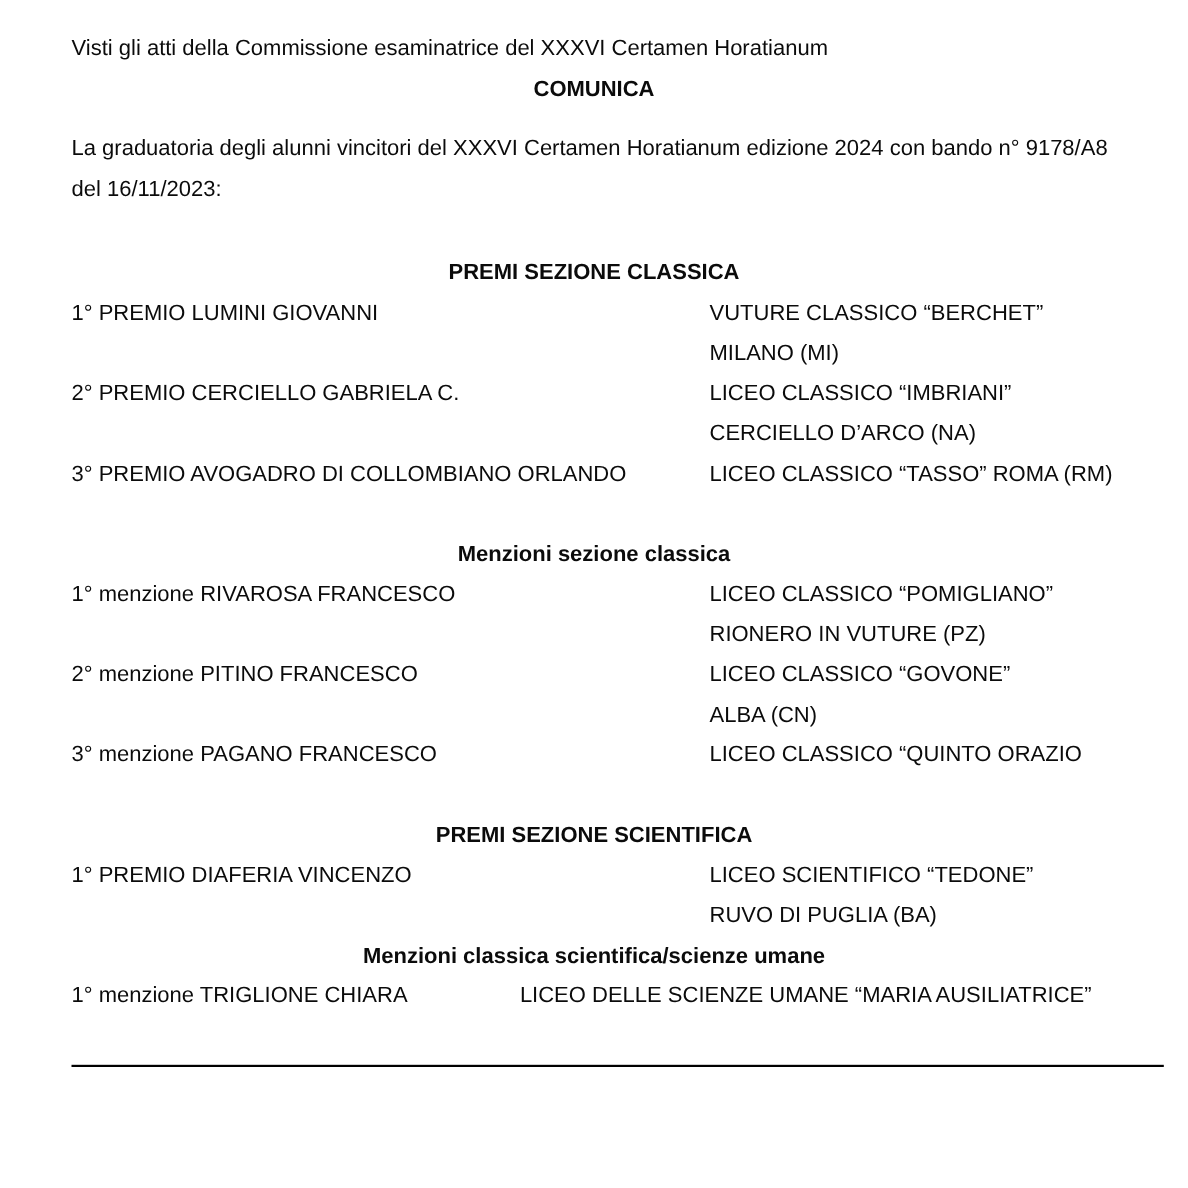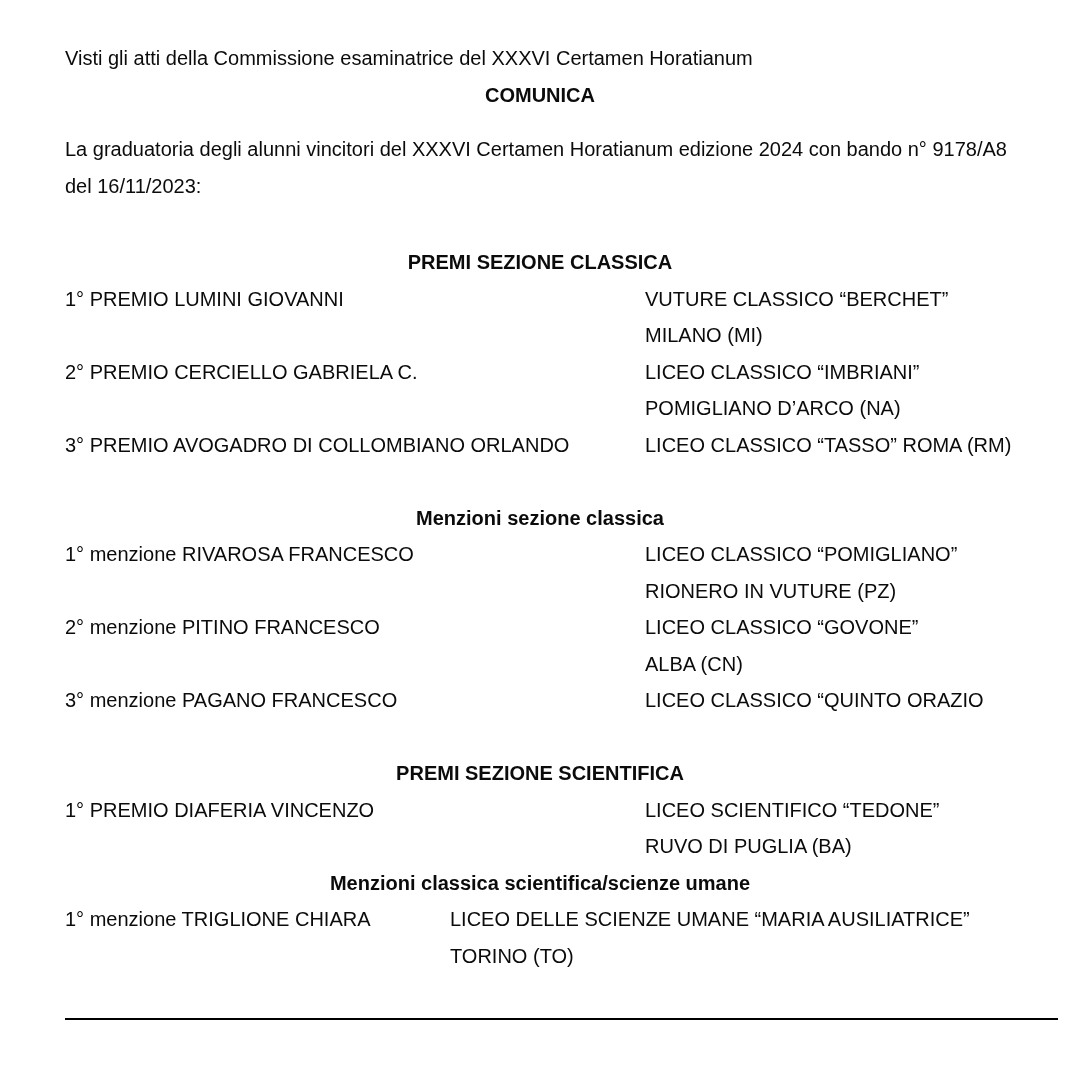--- a/index.html
+++ b/index.html
@@ -10,38 +10,38 @@
   .page {
     position: relative;
     width: 1080px;
     height: 1080px;
     background: #ffffff;
     color: #0b0b0b;
     font-family: "Liberation Sans", "DejaVu Sans", sans-serif;
     font-size: 20px;
     line-height: 36.5px;
     box-sizing: border-box;
-    padding: 40px 65px 0 65px;
+    padding: 26px 65px 0 65px;
     overflow: hidden;
   }
   .para { width: 960px; }
   .center-head {
     width: 950px;
     text-align: center;
     font-weight: bold;
   }
   #comunica { margin-top: 0; }
   #graduatoria { margin-top: 18px; }
   .section-heading-first { margin-top: 40px; }
   .section-heading-gap { margin-top: 36.5px; }
   .row { display: flex; width: 950px; }
   .cell-left { width: 580px; flex: 0 0 580px; }
   .cell-right { flex: 1 1 auto; }
   .row.wide .cell-left { width: 385px; flex: 0 0 385px; }
-  .row.wide .cell-right { }
+  .row.wide .cell-right { text-align: center; }
   .rank { font-weight: normal; }
   .divider {
     width: 993px;
     height: 0;
     border-top: 2px solid #000;
     margin-top: 44px;
   }
 </style>
 </head>
 <body>
@@ -67,21 +67,21 @@
     </div>
   </div>
 
   <div class="row">
     <div class="cell-left">
       <span class="rank">2° PREMIO</span>
       <span class="name">CERCIELLO GABRIELA C.</span>
     </div>
     <div class="cell-right">
       <div>LICEO CLASSICO “IMBRIANI”</div>
-      <div>POMIGLIANO D’ARCO (NA)</div>
+      <div>CERCIELLO D’ARCO (NA)</div>
     </div>
   </div>
 
   <div class="row">
     <div class="cell-left">
       <span class="rank">3° PREMIO</span>
       <span class="name">AVOGADRO DI COLLOMBIANO ORLANDO</span>
     </div>
     <div class="cell-right">
       <div>LICEO CLASSICO “TASSO” ROMA (RM)</div>
@@ -137,19 +137,18 @@
 
   <div class="center-head">Menzioni classica scientifica/scienze umane</div>
 
   <div class="row wide">
     <div class="cell-left">
       <span class="rank">1° menzione</span>
       <span class="name">TRIGLIONE CHIARA</span>
     </div>
     <div class="cell-right">
       <div>LICEO DELLE SCIENZE UMANE “MARIA AUSILIATRICE”</div>
-      <div>TORINO (TO)</div>
     </div>
   </div>
 
   <div class="divider"></div>
 
 </div>
 
 </body></html>

